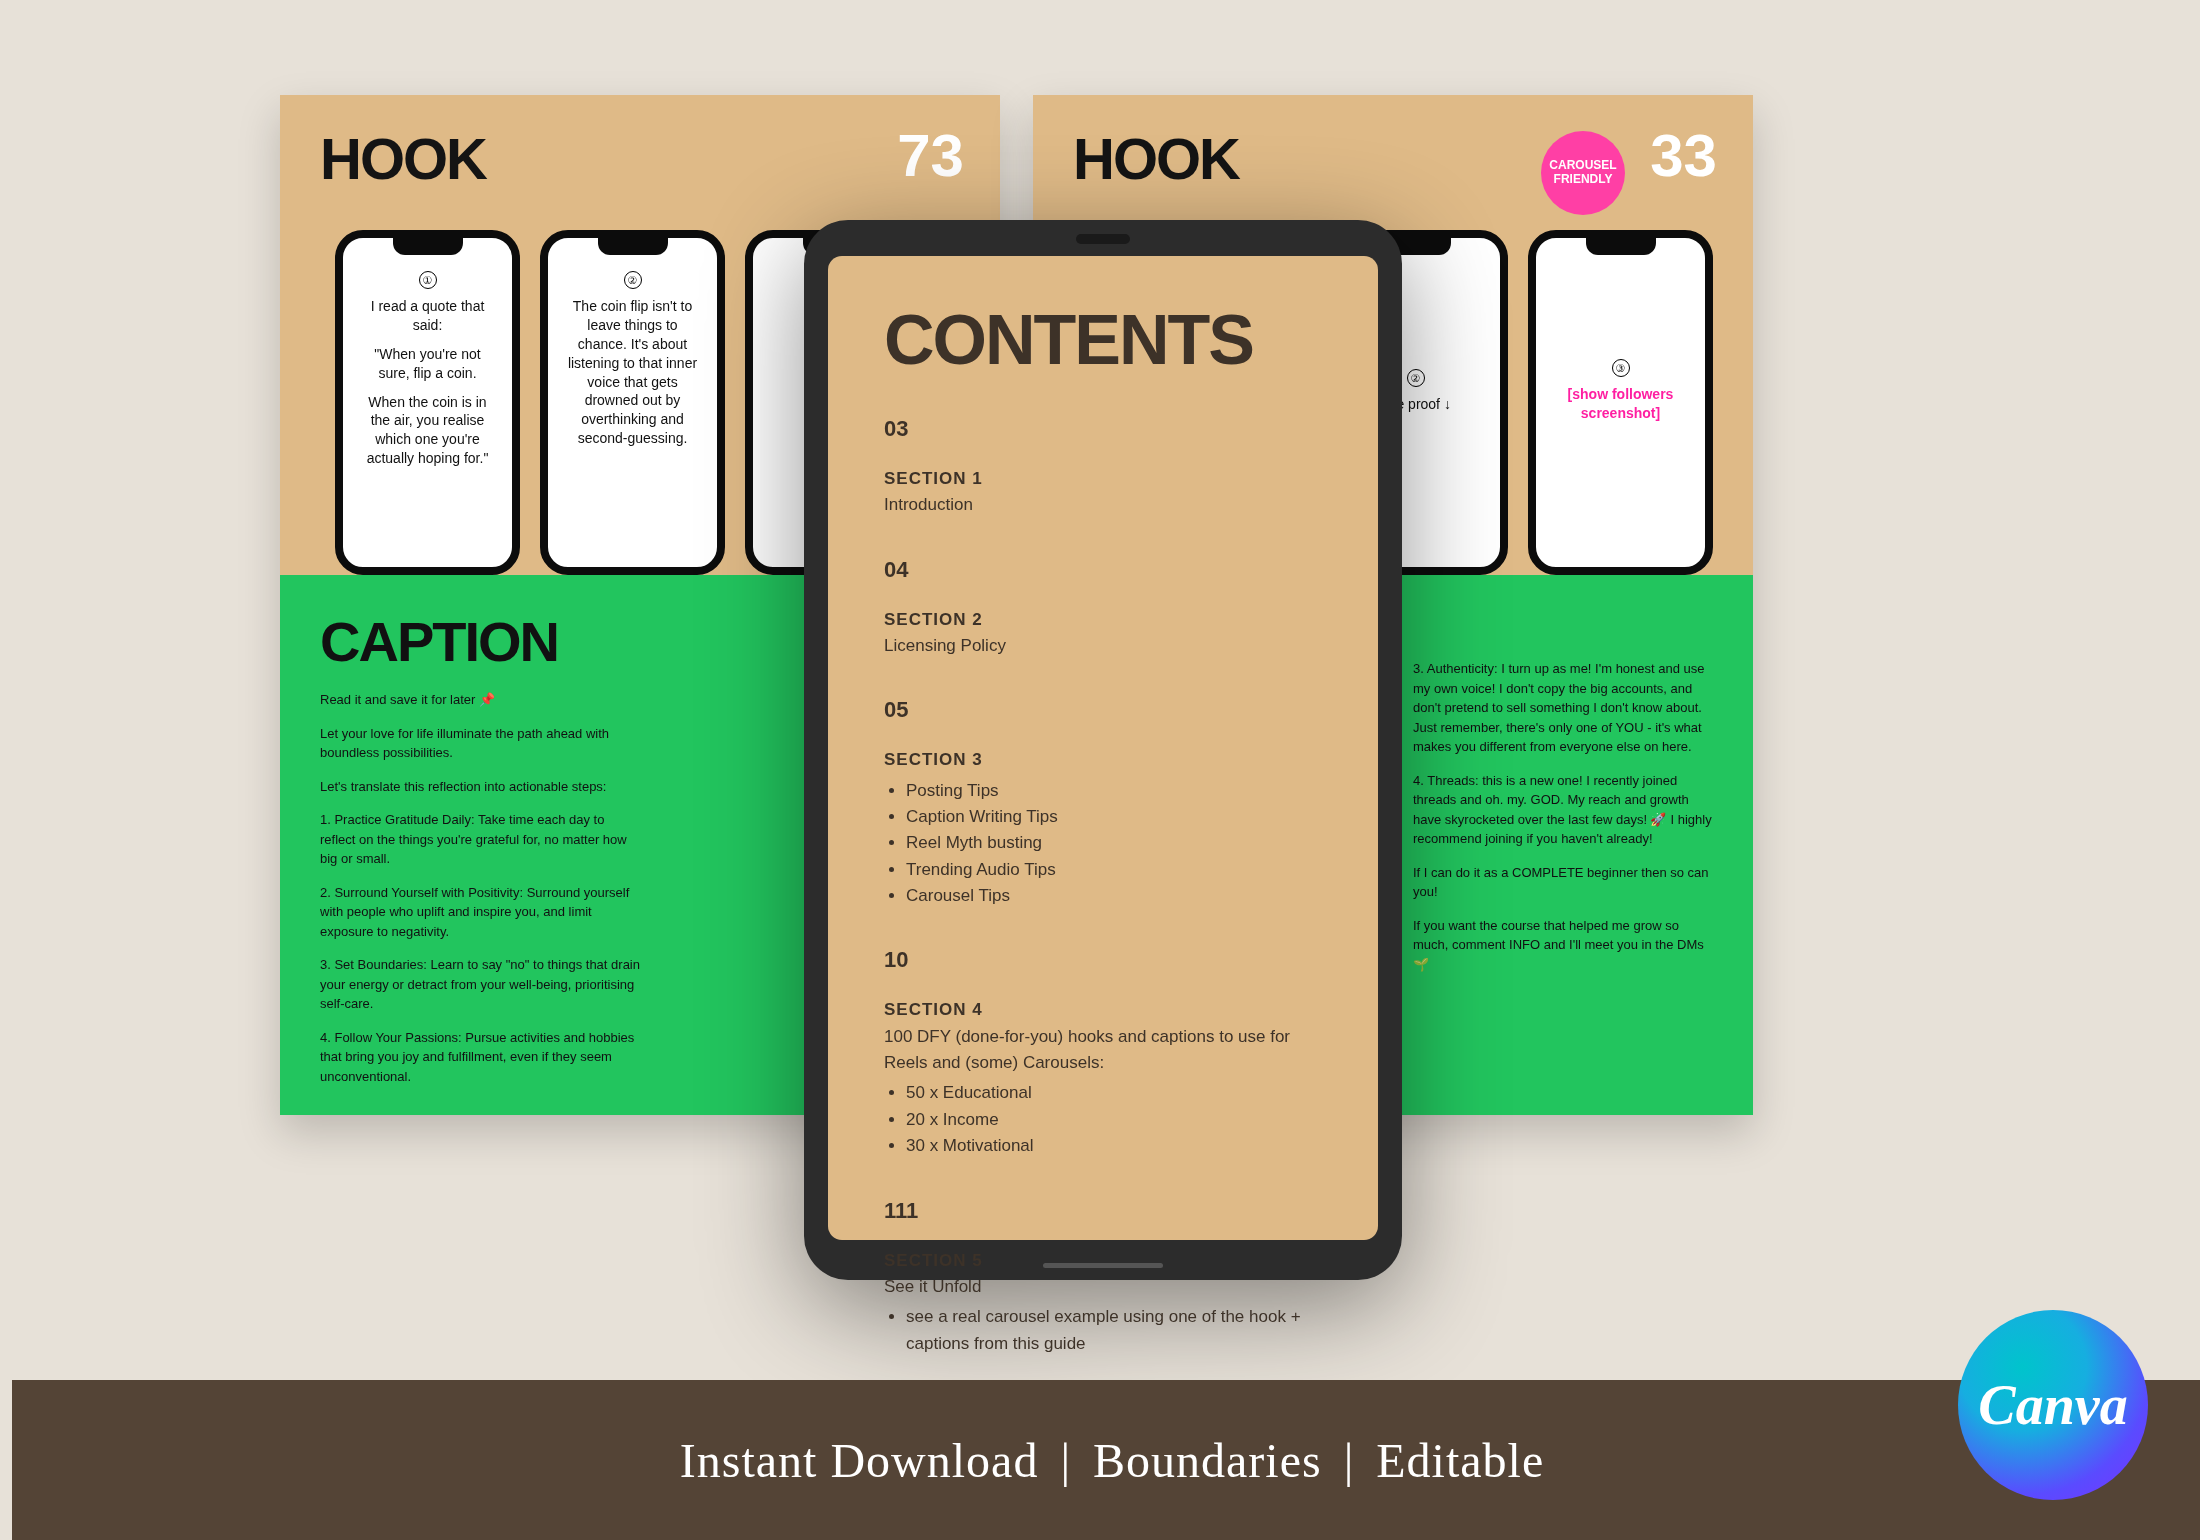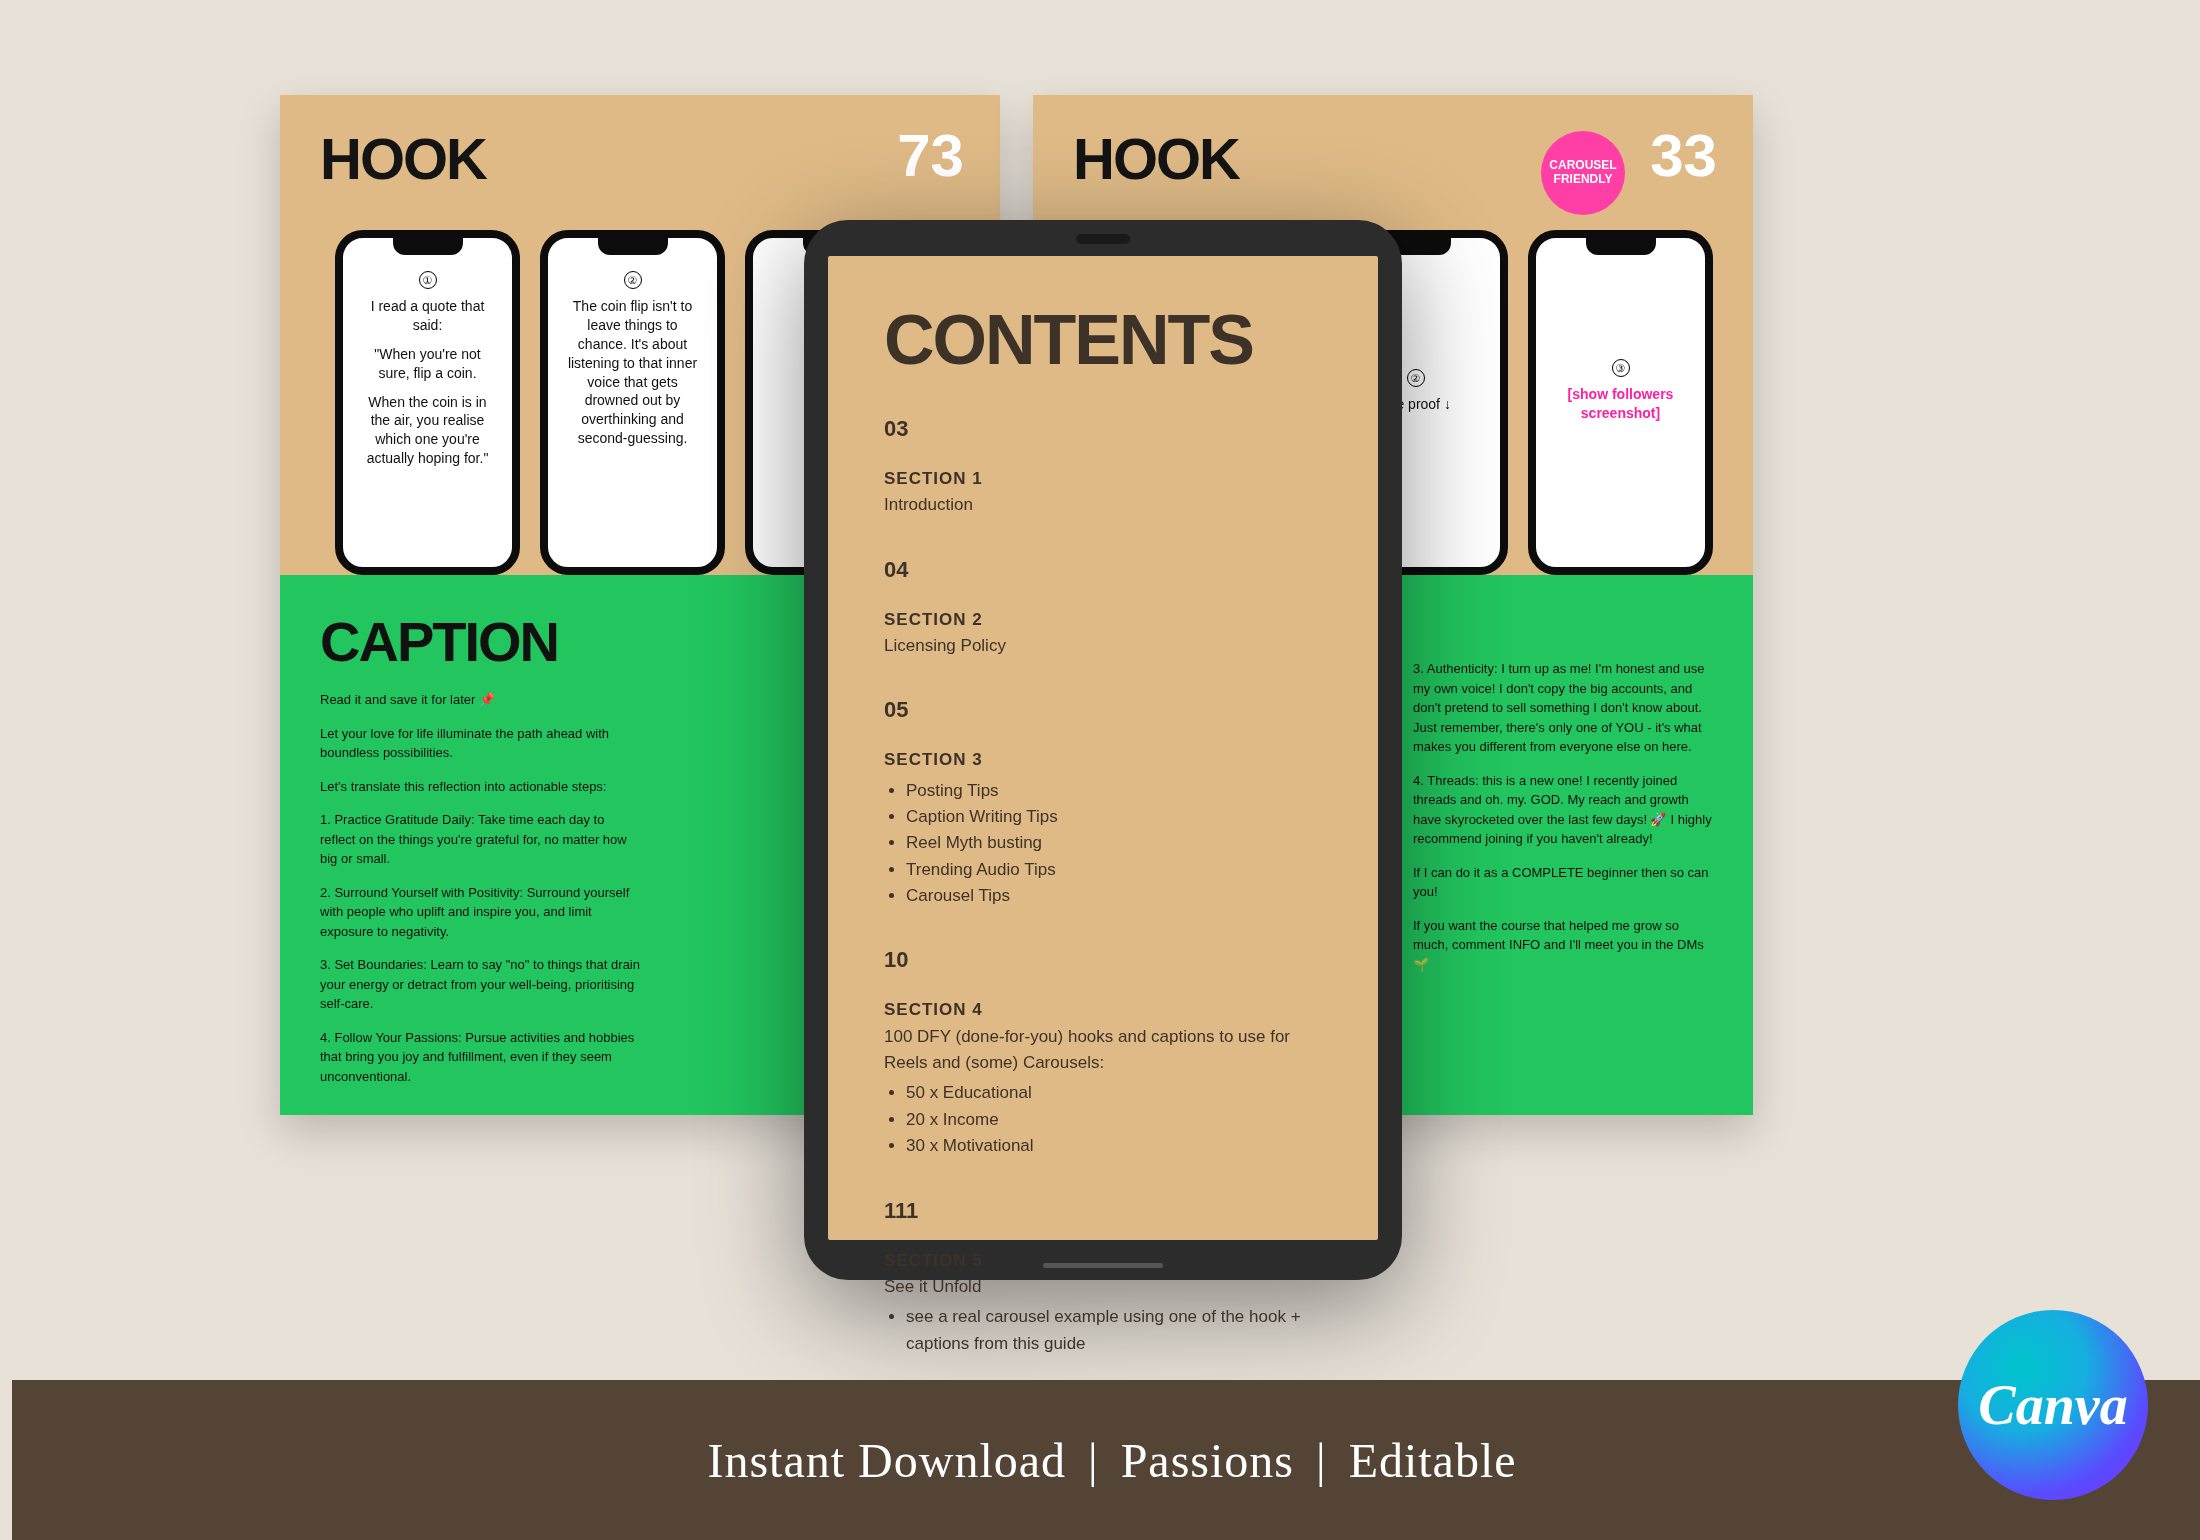--- a/index.html
+++ b/index.html
@@ -160,21 +160,21 @@
     position: absolute;
     left: 50%; bottom: 12px;
     transform: translateX(-50%);
     width: 120px; height: 5px;
     background: #555;
     border-radius: 3px;
   }
   .tablet-screen {
     background: #dfba87;
     width: 100%; height: 100%;
-    border-radius: 2px;
+    border-radius: 14px;
     padding: 44px 56px 0;
     color: #3d3228;
   }
   .toc-title {
     font-family: "Arial Black", Arial, sans-serif;
     font-weight: 900;
     font-size: 70px;
     letter-spacing: -2px;
     margin-bottom: 36px;
     color: #3d3228;
@@ -349,17 +349,17 @@
         </div>
       </div>
 
     </div>
   </div>
 </div>
 
 <div class="footer">
   <span>Instant Download</span>
   <span class="sep">|</span>
-  <span>Passions</span>
+  <span>Boundaries</span>
   <span class="sep">|</span>
   <span>Editable</span>
 </div>
 <div class="canva-badge">Canva</div>
 
 </body></html>

